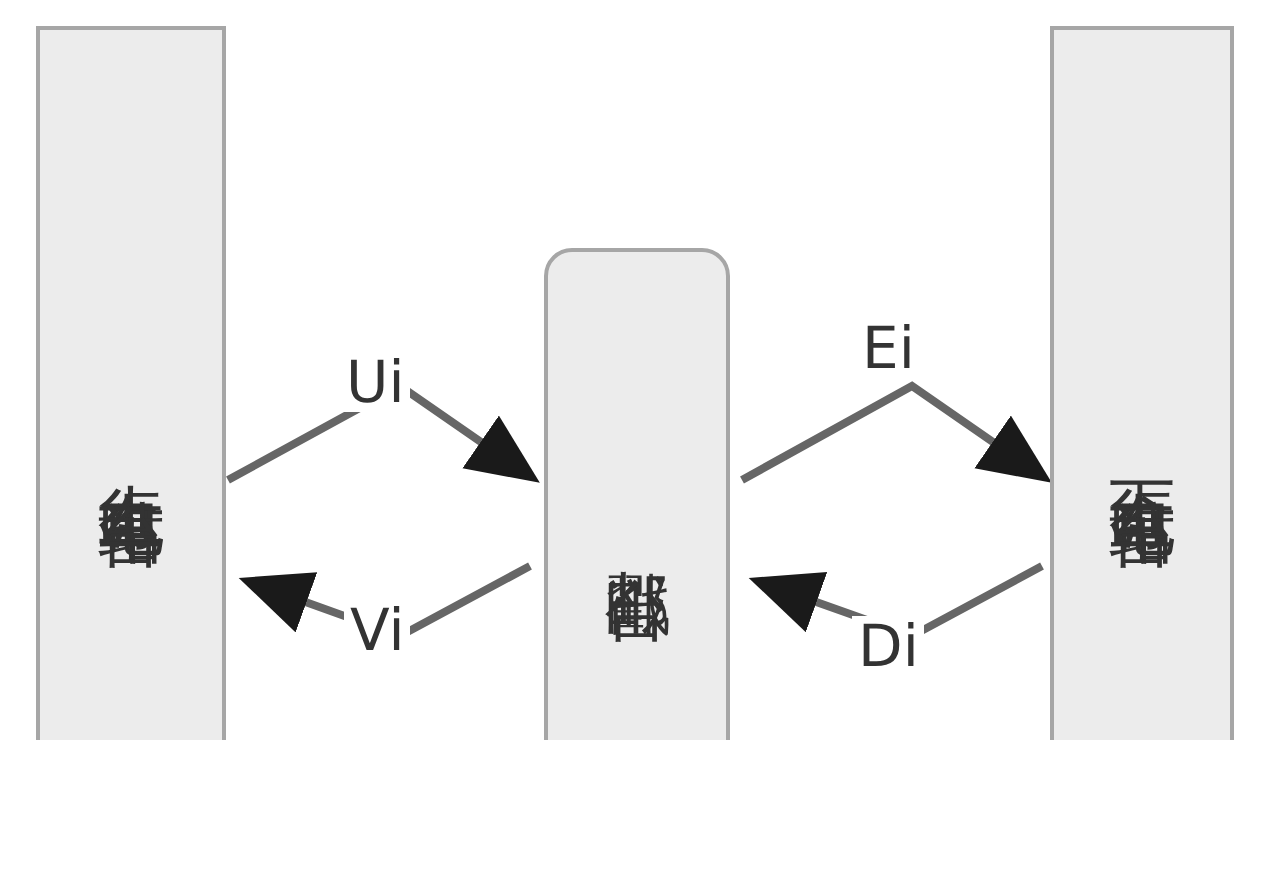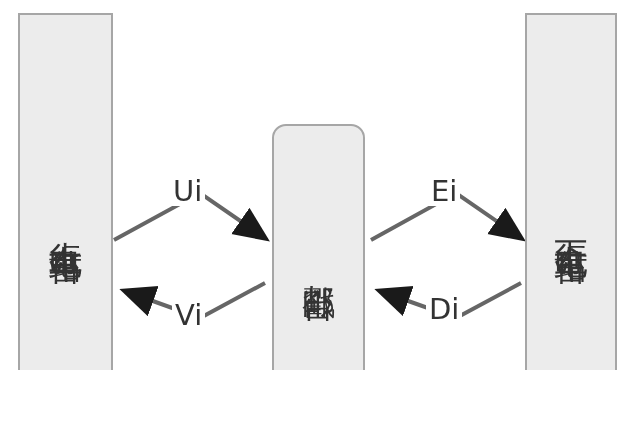--- a/index.html
+++ b/index.html
@@ -68,22 +68,22 @@
     font-size: 29px;
     color: #333333;
     font-family: "DejaVu Sans", "Liberation Sans", sans-serif;
     white-space: nowrap;
     background: #ffffff;
     padding: 0 3px;
     line-height: 1.05;
   }
   #label-ui { left: 170px; top: 176px; }
   #label-vi { left: 172px; top: 300px; }
-  #label-ei { left: 428px; top: 176px; }
-  #label-di { left: 426px; top: 294px; }
+  #label-ei { left: 428px; top: 159px; }
+  #label-di { left: 426px; top: 308px; }
 </style>
 </head>
 <body>
 
 <div id="canvas">
 
   <svg id="edges" viewBox="0 0 636 446" width="636" height="446" xmlns="http://www.w3.org/2000/svg">
     <defs>
       <marker id="arrowhead" markerWidth="9" markerHeight="9" refX="7.5" refY="4" orient="auto" markerUnits="strokeWidth">
         <path d="M 0 0 L 9 4 L 0 8 z" fill="#1a1a1a"></path>

